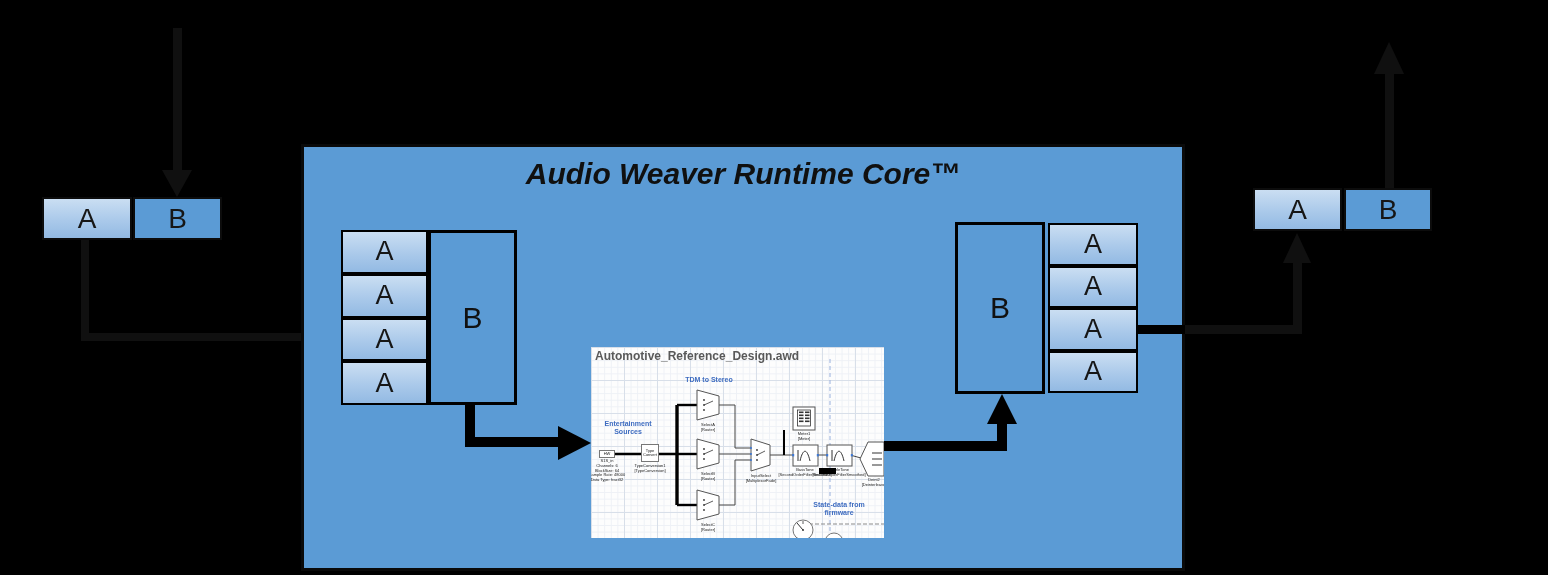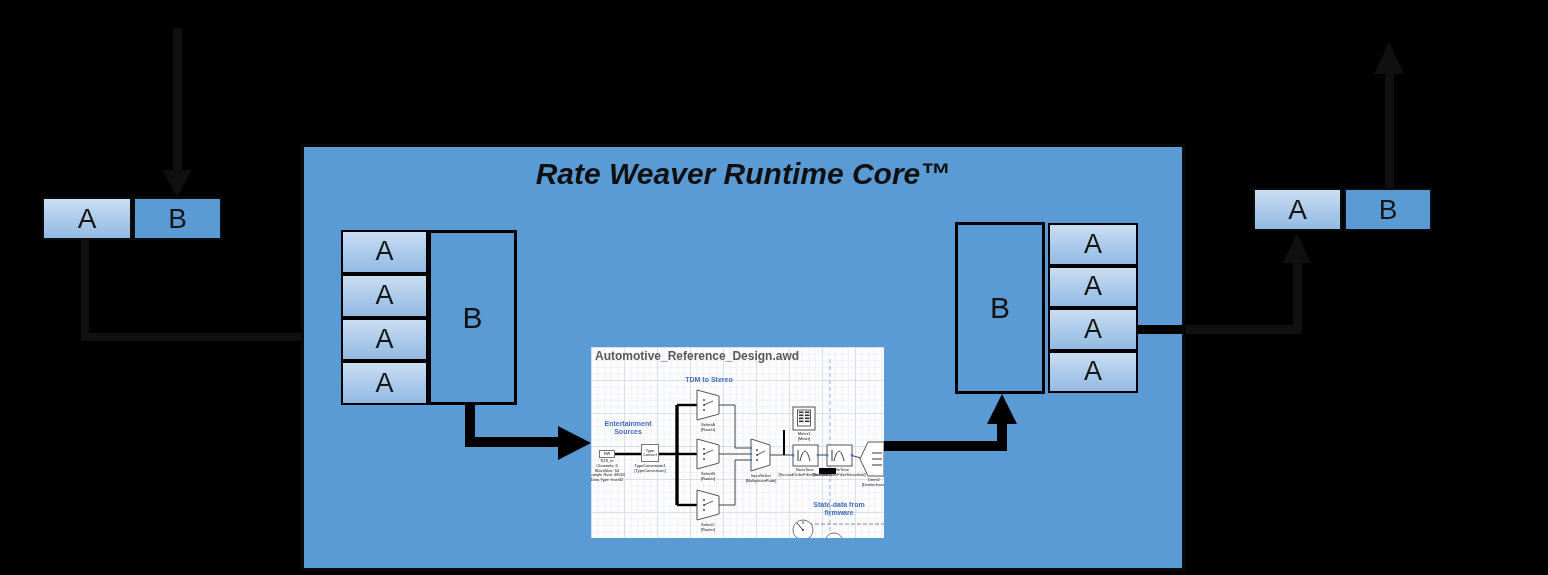--- a/index.html
+++ b/index.html
@@ -86,21 +86,21 @@
     <span>B</span>
   </div>
 
   <div>
     <div class="sh-ext" style="left:81px;top:240px;width:8px;height:97px;"></div>
     <div class="sh-ext" style="left:81px;top:333px;width:231px;height:8px;"></div>
     <div class="tri-ext-right" style="left:312px;top:323px;"></div>
   </div>
 
   <div class="core">
-    <div class="core-title">Rate Weaver Runtime Core™</div>
+    <div class="core-title">Audio Weaver Runtime Core™</div>
   </div>
 
   <div class="stackA" style="left:341px;top:230px;width:87px;height:175px;">
     <div class="row">A</div>
     <div class="row">A</div>
     <div class="row">A</div>
     <div class="row faded">A</div>
   </div>
   <div class="bblock" style="left:428px;top:230px;width:89px;height:175px;">
     <span>B</span>

